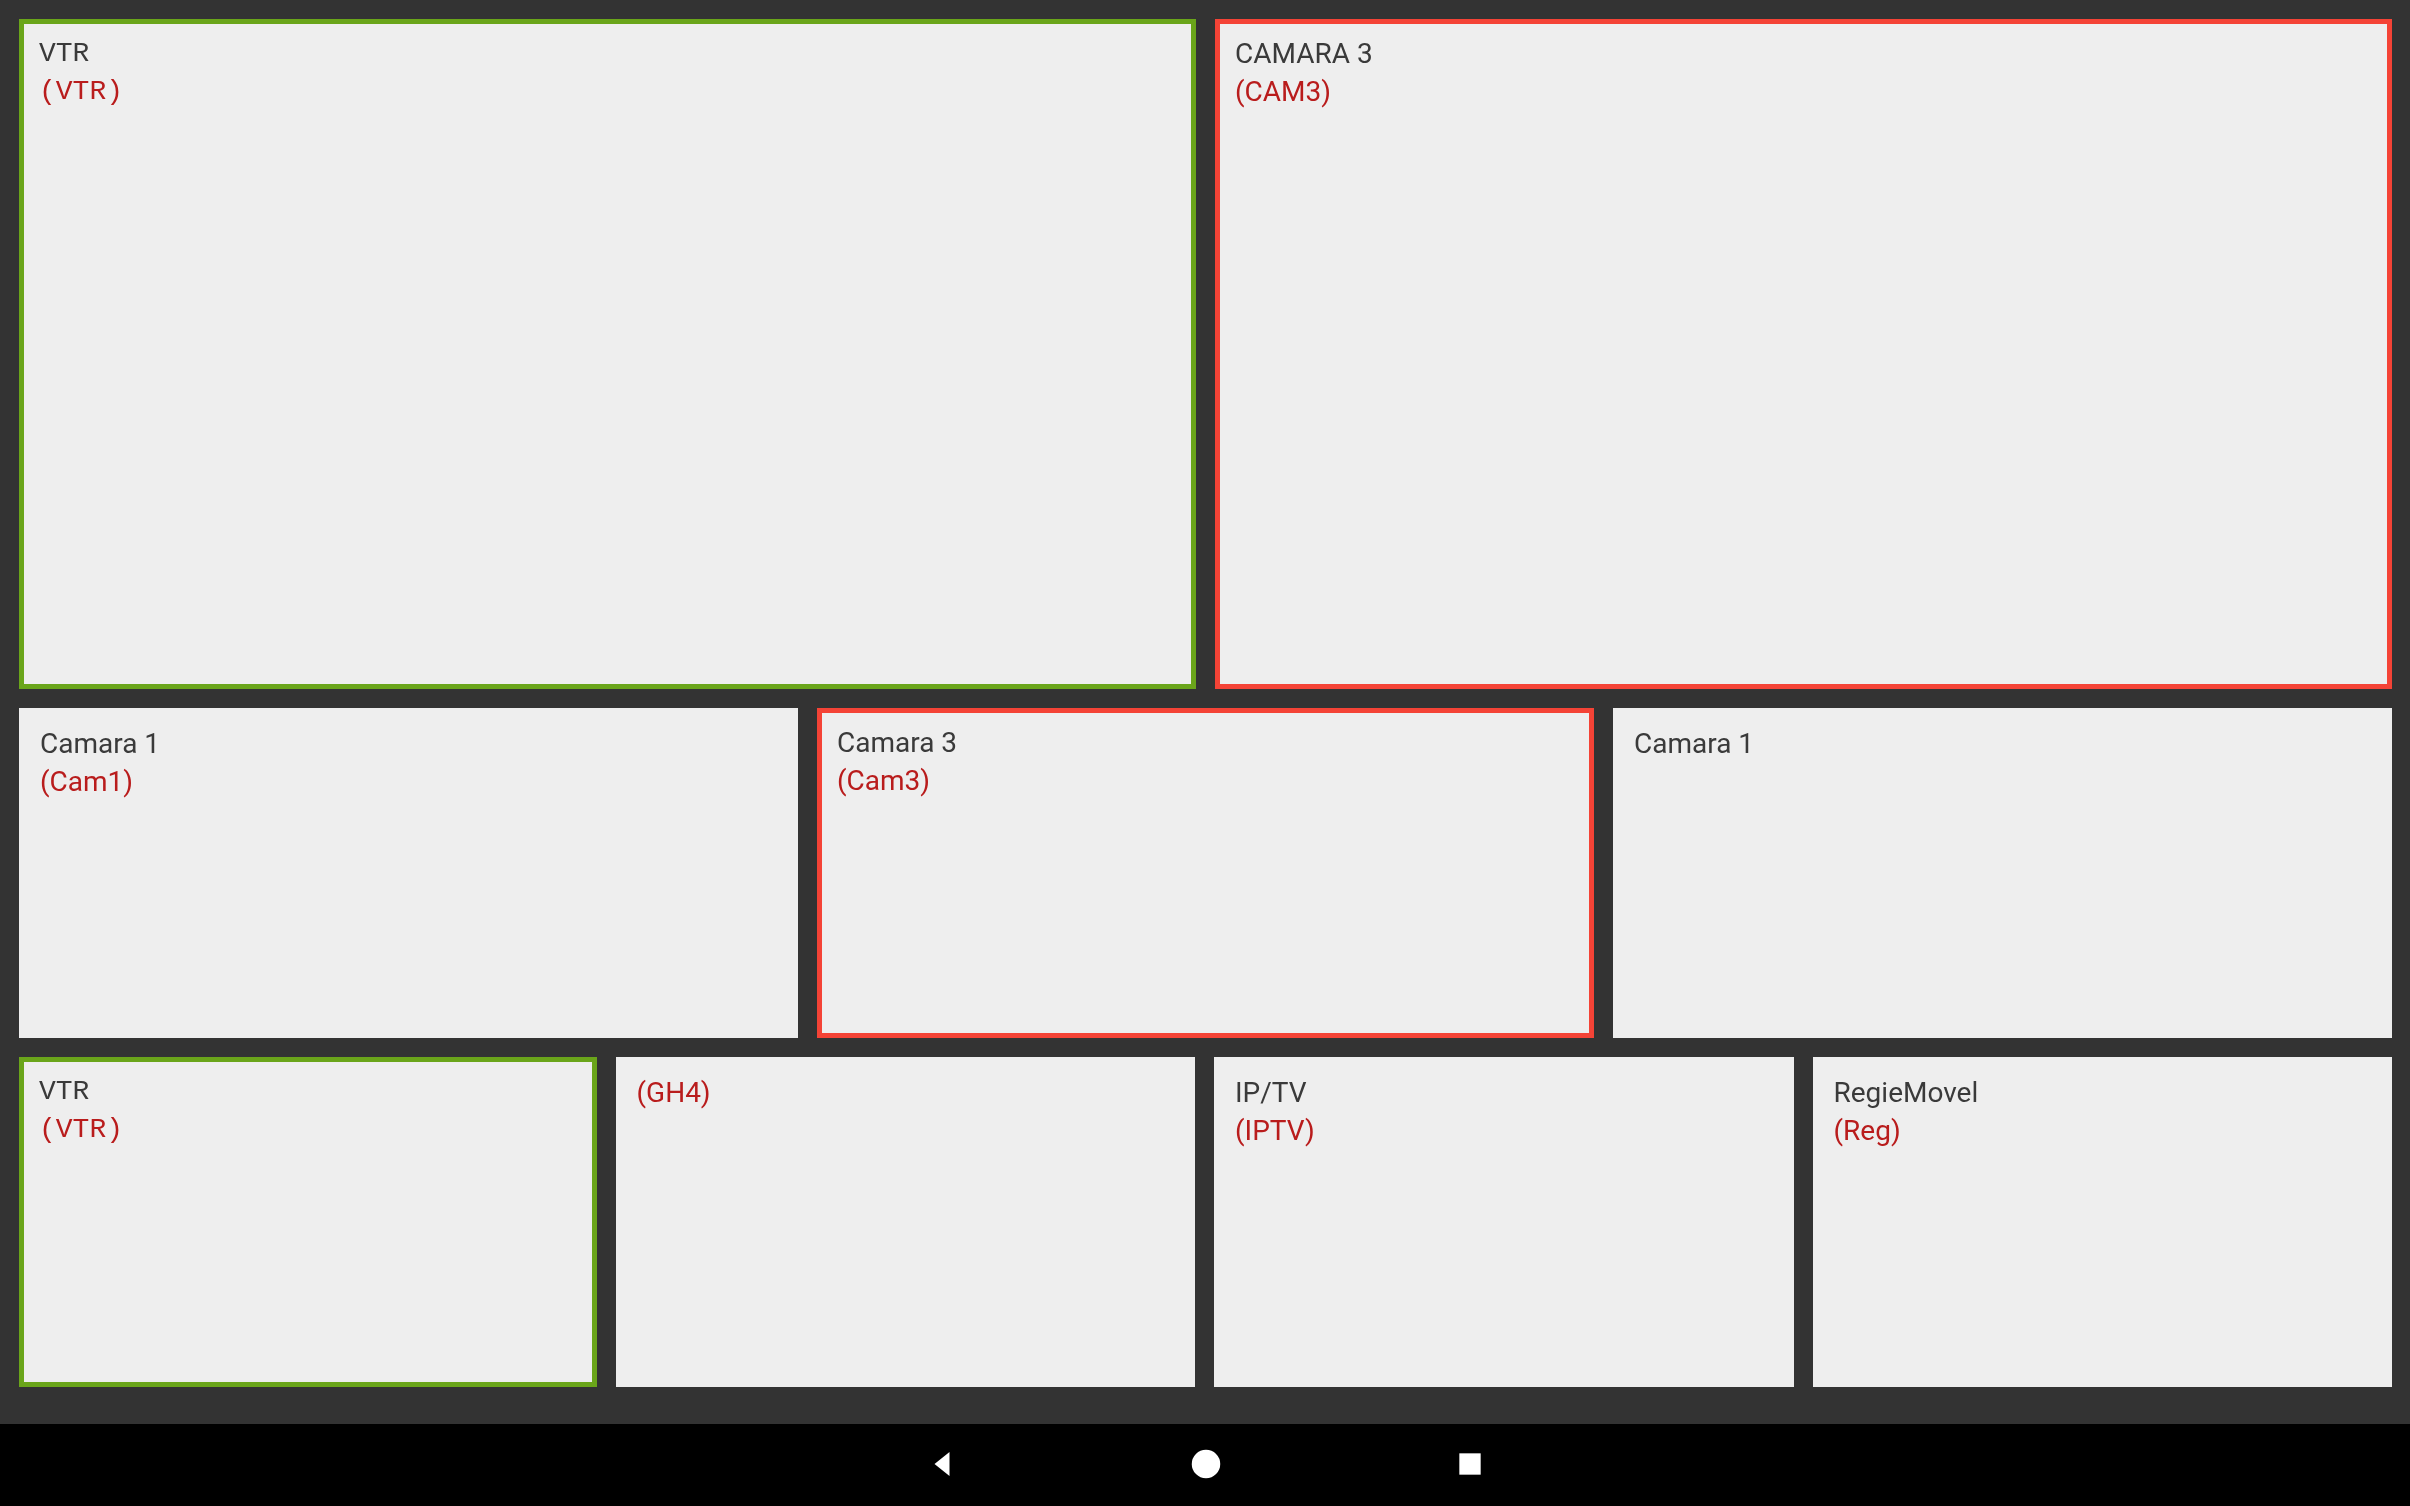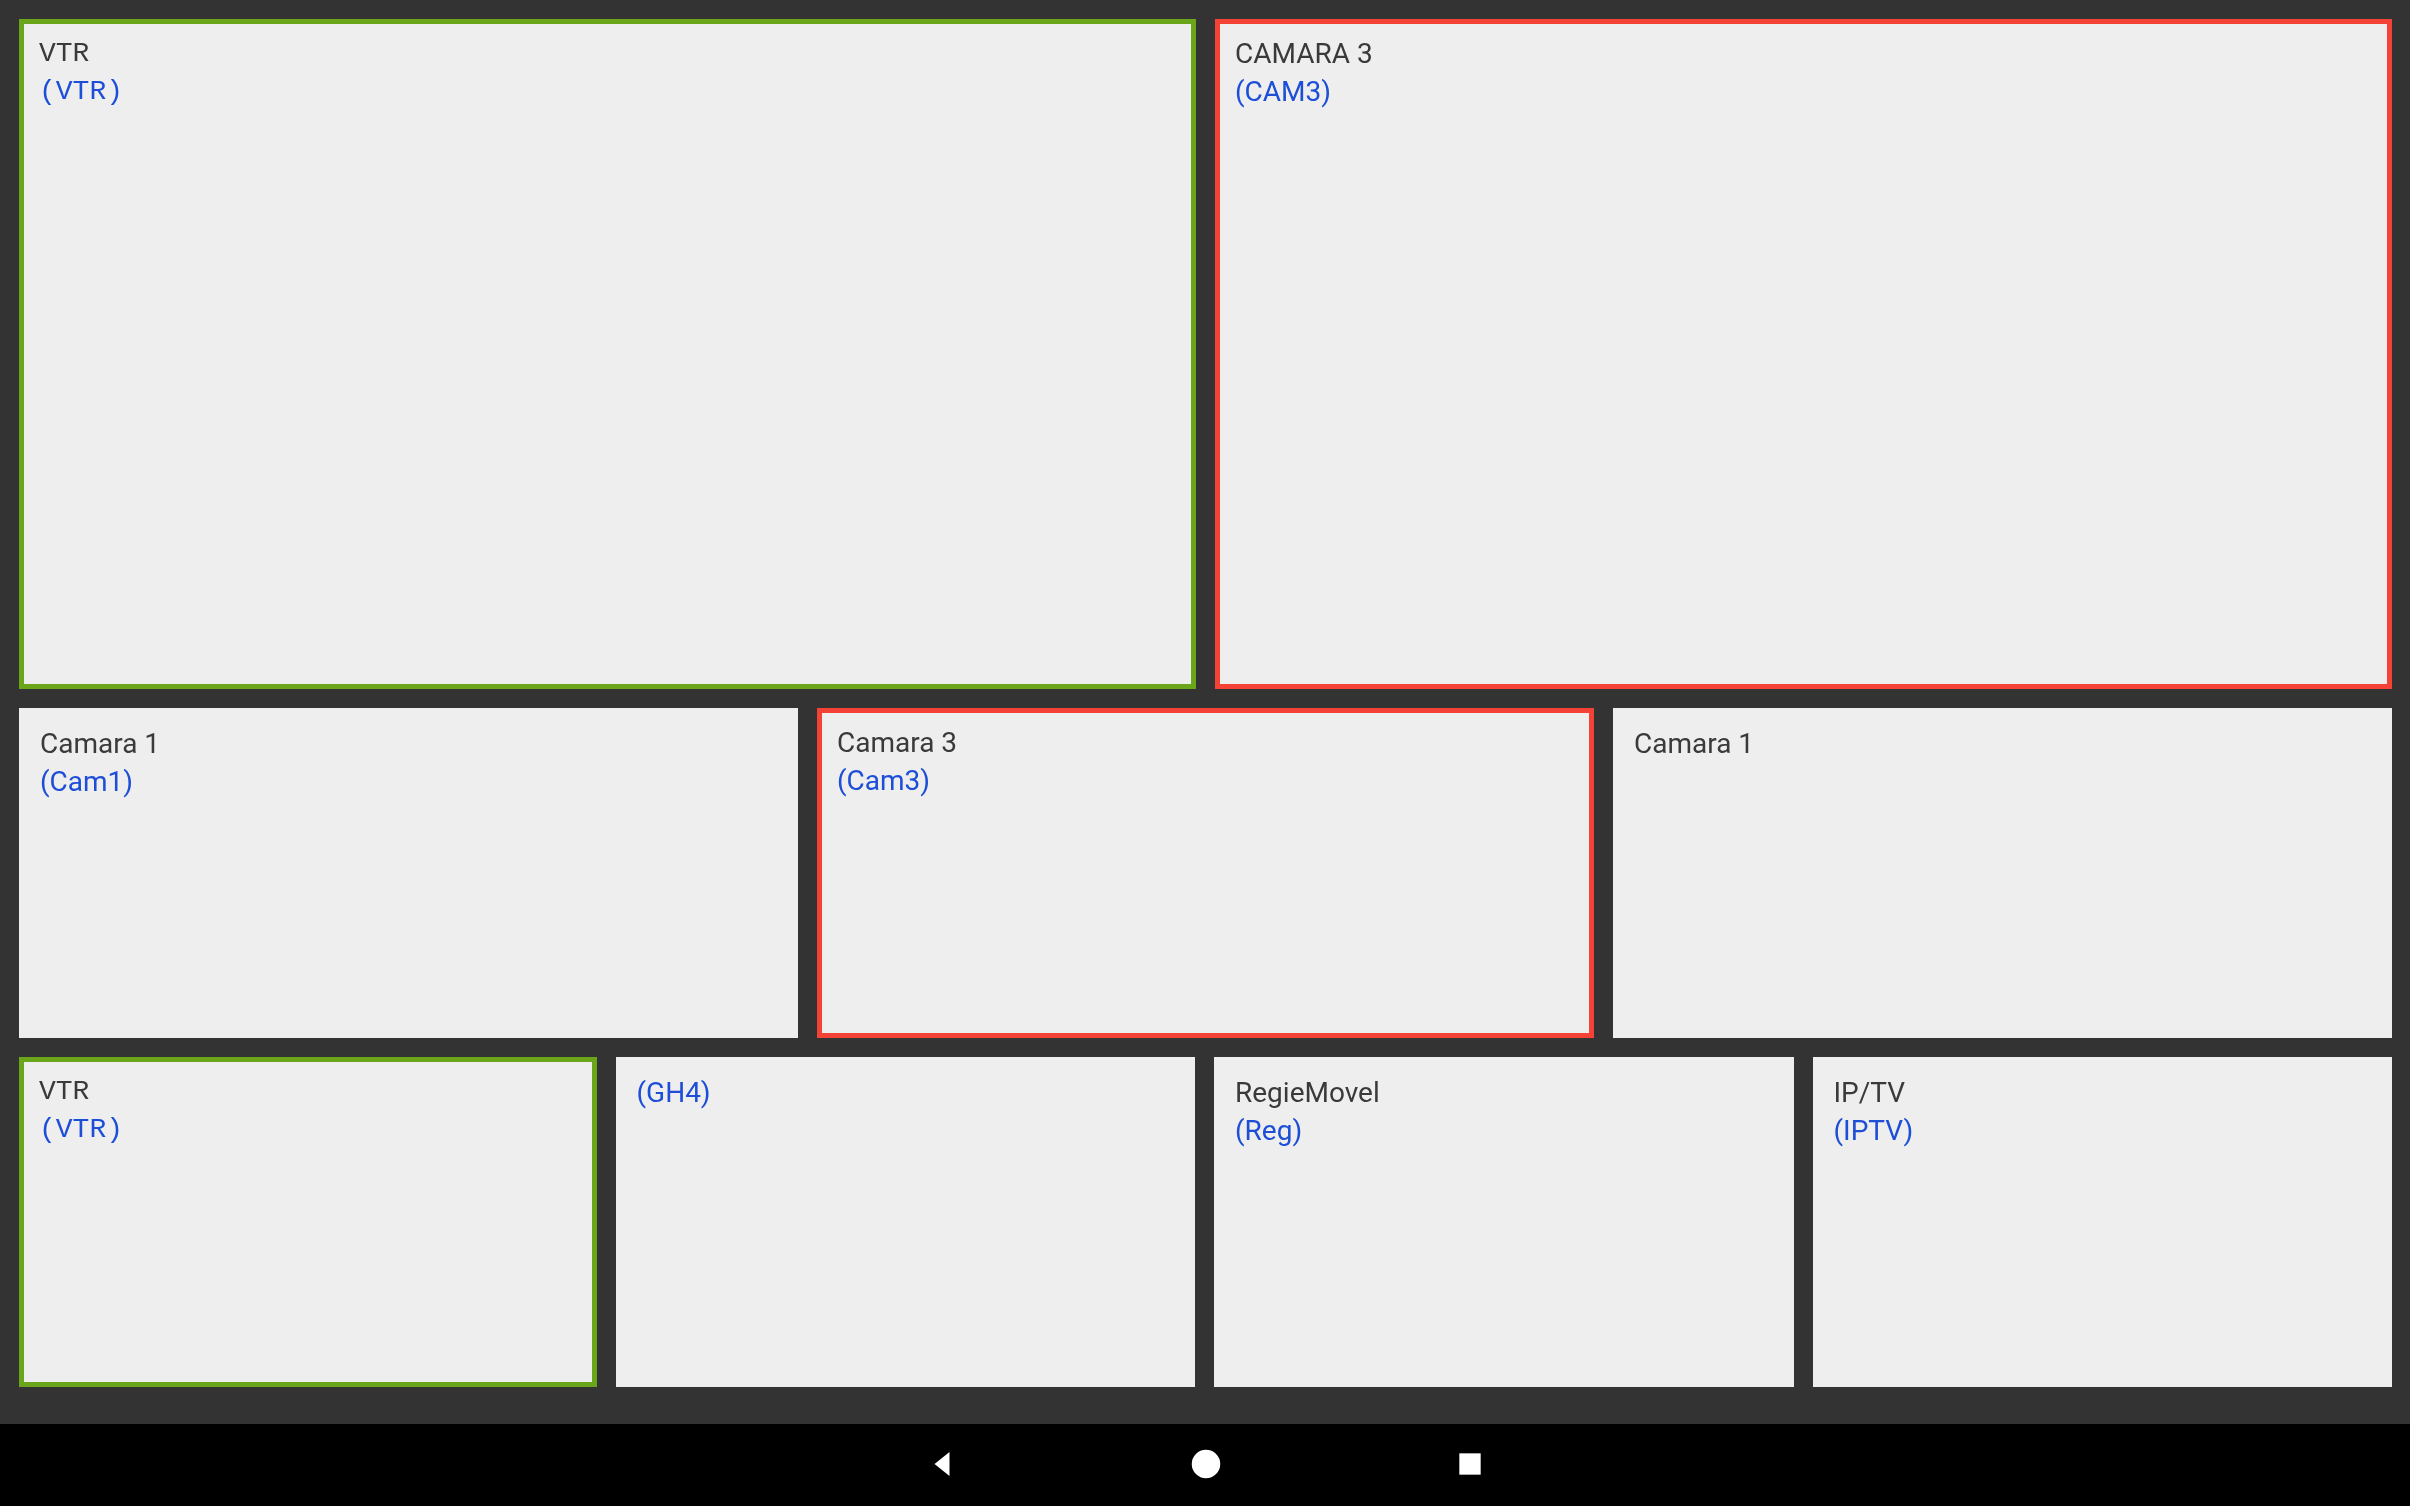--- a/index.html
+++ b/index.html
@@ -60,21 +60,21 @@
       padding: 11.3px 15px;
     }
     .panel-title {
       font-size: 28px;
       color: #3A3A3A;
       line-height: 1.35;
       font-weight: 400;
     }
     .panel-sub {
       font-size: 28px;
-      color: #1d4ed8;
+      color: #b91c1c;
       line-height: 1.35;
       font-weight: 400;
     }
     .navbar {
       position: absolute;
       left: 0;
       right: 0;
       bottom: 0;
       height: 83px;
       background: #000000;
@@ -129,26 +129,26 @@
 
   <div class="grid-row">
     <div class="small-panel border-green">
       <div class="panel-title">VTR</div>
       <div class="panel-sub">(VTR)</div>
     </div>
     <div class="small-panel">
       <div class="panel-sub">(GH4)</div>
     </div>
     <div class="small-panel">
+      <div class="panel-title">IP/TV</div>
+      <div class="panel-sub">(IPTV)</div>
+    </div>
+    <div class="small-panel">
       <div class="panel-title">RegieMovel</div>
       <div class="panel-sub">(Reg)</div>
-    </div>
-    <div class="small-panel">
-      <div class="panel-title">IP/TV</div>
-      <div class="panel-sub">(IPTV)</div>
     </div>
   </div>
 
 </div>
 
 <div class="navbar">
   <div class="nav-btn nav-back">
     <span>
       <svg width="36" height="36" viewBox="0 0 24 24">
           <path d="M17 4 L7 12 L17 20 Z"></path>

